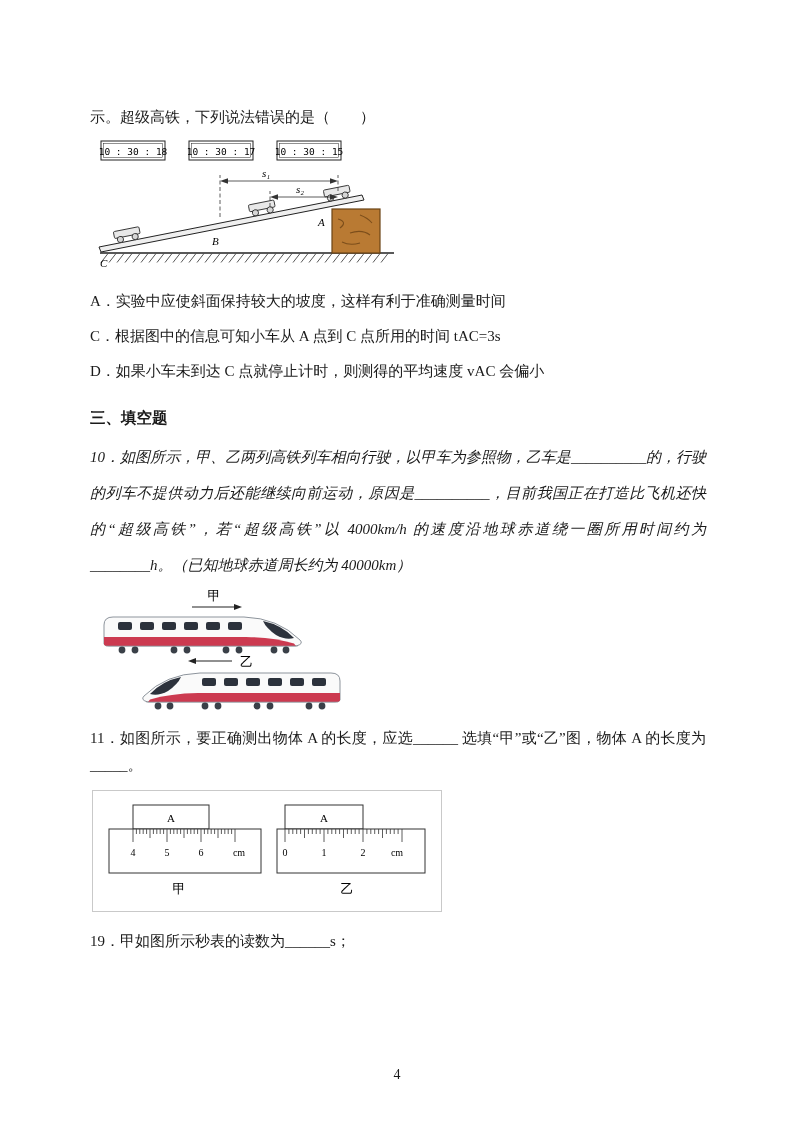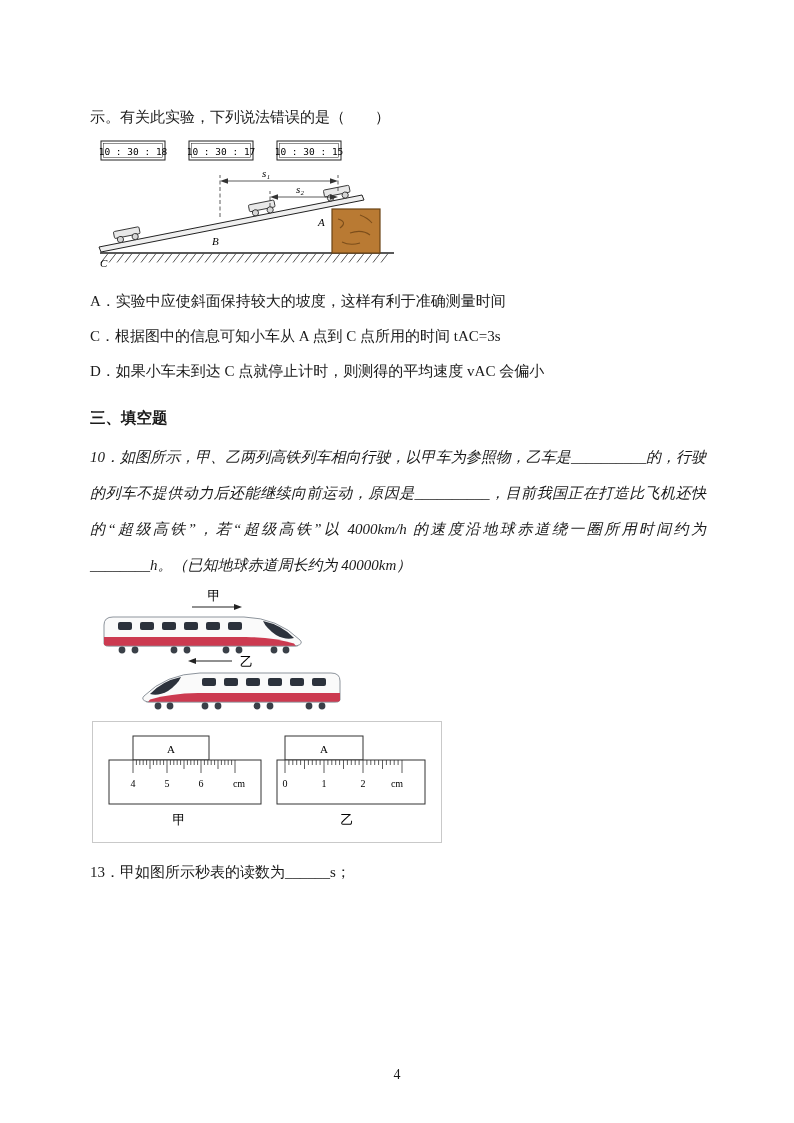--- a/index.html
+++ b/index.html
@@ -31,21 +31,21 @@
   .timer-text { font-family:"DejaVu Sans Mono",monospace; font-size:9.5px; }
   .var-label { font-style:italic; font-size:11px; }
   .num-label { font-size:10px; }
   .cjk-label { font-size:13px; }
 </style>
 </head>
 <body>
 
 <div class="content">
 
-  <p class="intro">示。有关此实验，下列说法错误的是（　　）</p>
+  <p class="intro">示。超级高铁，下列说法错误的是（　　）</p>
 
   
   <div class="figure-incline">
     <svg width="302" height="132" viewBox="0 0 302 132">
       <defs>
         <g id="cart">
           <rect x="-13" y="-10" width="26" height="7" rx="1.2" fill="#e8e8e8" stroke="#333" stroke-width="0.9"></rect>
           <circle cx="-7.5" cy="-1" r="3.1" fill="#d6d6d6" stroke="#333" stroke-width="0.9"></circle>
           <circle cx="7.5" cy="-1" r="3.1" fill="#d6d6d6" stroke="#333" stroke-width="0.9"></circle>
         </g>
@@ -153,20 +153,21 @@
 
       <g>
         <line x1="99" y1="74" x2="136" y2="74" stroke="#222" stroke-width="1.2"></line>
         <polygon points="92,74 100,71 100,77" fill="#222"></polygon>
       </g>
       <text x="144" y="79" class="cjk-label">乙</text>
       <use href="#train" transform="translate(250,80) scale(-1,1)"></use>
     </svg>
   </div>
 
+  <p class="q11">11．如图所示，要正确测出物体 A 的长度，应选______ 选填“甲”或“乙”图，物体 A 的长度为_____。</p>
 
   
   <div class="figure-rulers">
     <svg width="330" height="104" viewBox="0 0 330 104">
 
       <g transform="translate(8,4)">
         <rect x="24" y="2" width="76" height="24" fill="#fff" stroke="#333"></rect>
         <text x="62" y="19" text-anchor="middle" font-size="11">A</text>
         <rect x="0" y="26" width="152" height="44" fill="#fff" stroke="#333"></rect>
         <path stroke="#333" stroke-width="0.8" fill="none" d="M24.00,26 v13 M27.40,26 v5 M30.80,26 v5 M34.20,26 v5 M37.60,26 v5 M41.00,26 v9 M44.40,26 v5 M47.80,26 v5 M51.20,26 v5 M54.60,26 v5 M58.00,26 v13 M61.40,26 v5 M64.80,26 v5 M68.20,26 v5 M71.60,26 v5 M75.00,26 v9 M78.40,26 v5 M81.80,26 v5 M85.20,26 v5 M88.60,26 v5 M92.00,26 v13 M95.40,26 v5 M98.80,26 v5 M102.20,26 v5 M105.60,26 v5 M109.00,26 v9 M112.40,26 v5 M115.80,26 v5 M119.20,26 v5 M122.60,26 v5 M126.00,26 v13 "></path>
@@ -188,17 +189,17 @@
           <text x="8" y="53">0</text>
           <text x="47" y="53">1</text>
           <text x="86" y="53">2</text>
           <text x="120" y="53">cm</text>
         </g>
         <text x="70" y="90" text-anchor="middle" class="cjk-label">乙</text>
       </g>
     </svg>
   </div>
 
-  <p class="q12">13．甲如图所示秒表的读数为______s；</p>
+  <p class="q12">19．甲如图所示秒表的读数为______s；</p>
 
 </div>
 
 <div class="page-num">4</div>
 
 </body></html>

